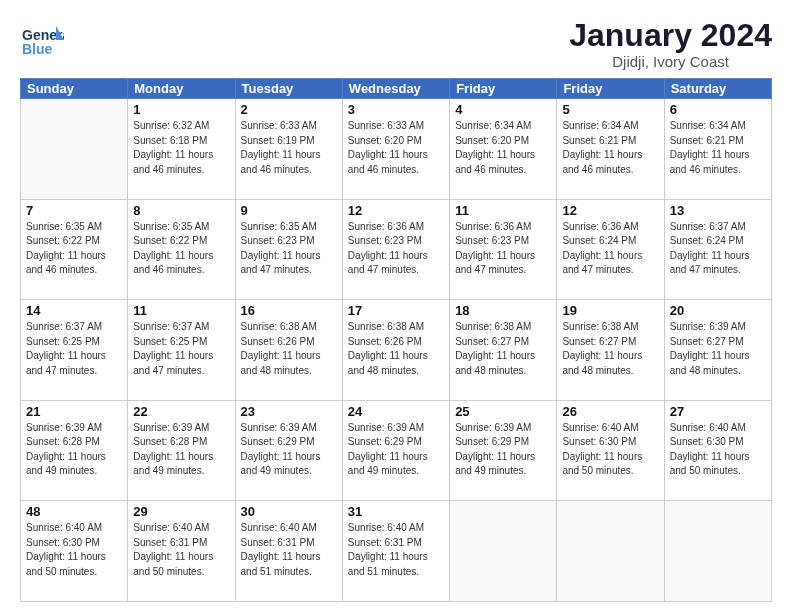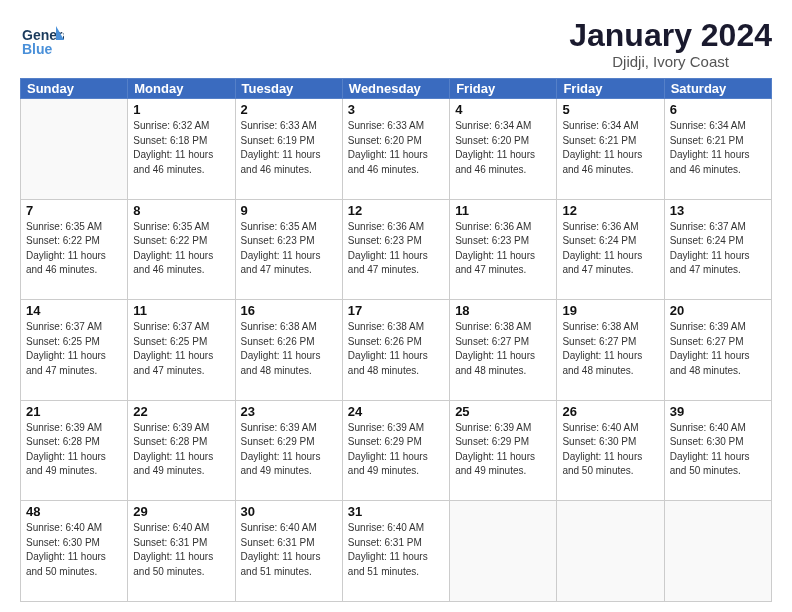--- a/index.html
+++ b/index.html
@@ -218,21 +218,21 @@
           </td>
           <td>
             <span class="day-number">25</span>
             <div class="day-info">Sunrise: 6:39 AM<br>Sunset: 6:29 PM<br>Daylight: 11 hours and 49 minutes.</div>
           </td>
           <td>
             <span class="day-number">26</span>
             <div class="day-info">Sunrise: 6:40 AM<br>Sunset: 6:30 PM<br>Daylight: 11 hours and 50 minutes.</div>
           </td>
           <td>
-            <span class="day-number">39</span>
+            <span class="day-number">27</span>
             <div class="day-info">Sunrise: 6:40 AM<br>Sunset: 6:30 PM<br>Daylight: 11 hours and 50 minutes.</div>
           </td>
         </tr>
         <tr>
           <td>
             <span class="day-number">48</span>
             <div class="day-info">Sunrise: 6:40 AM<br>Sunset: 6:30 PM<br>Daylight: 11 hours and 50 minutes.</div>
           </td>
           <td>
             <span class="day-number">29</span>

